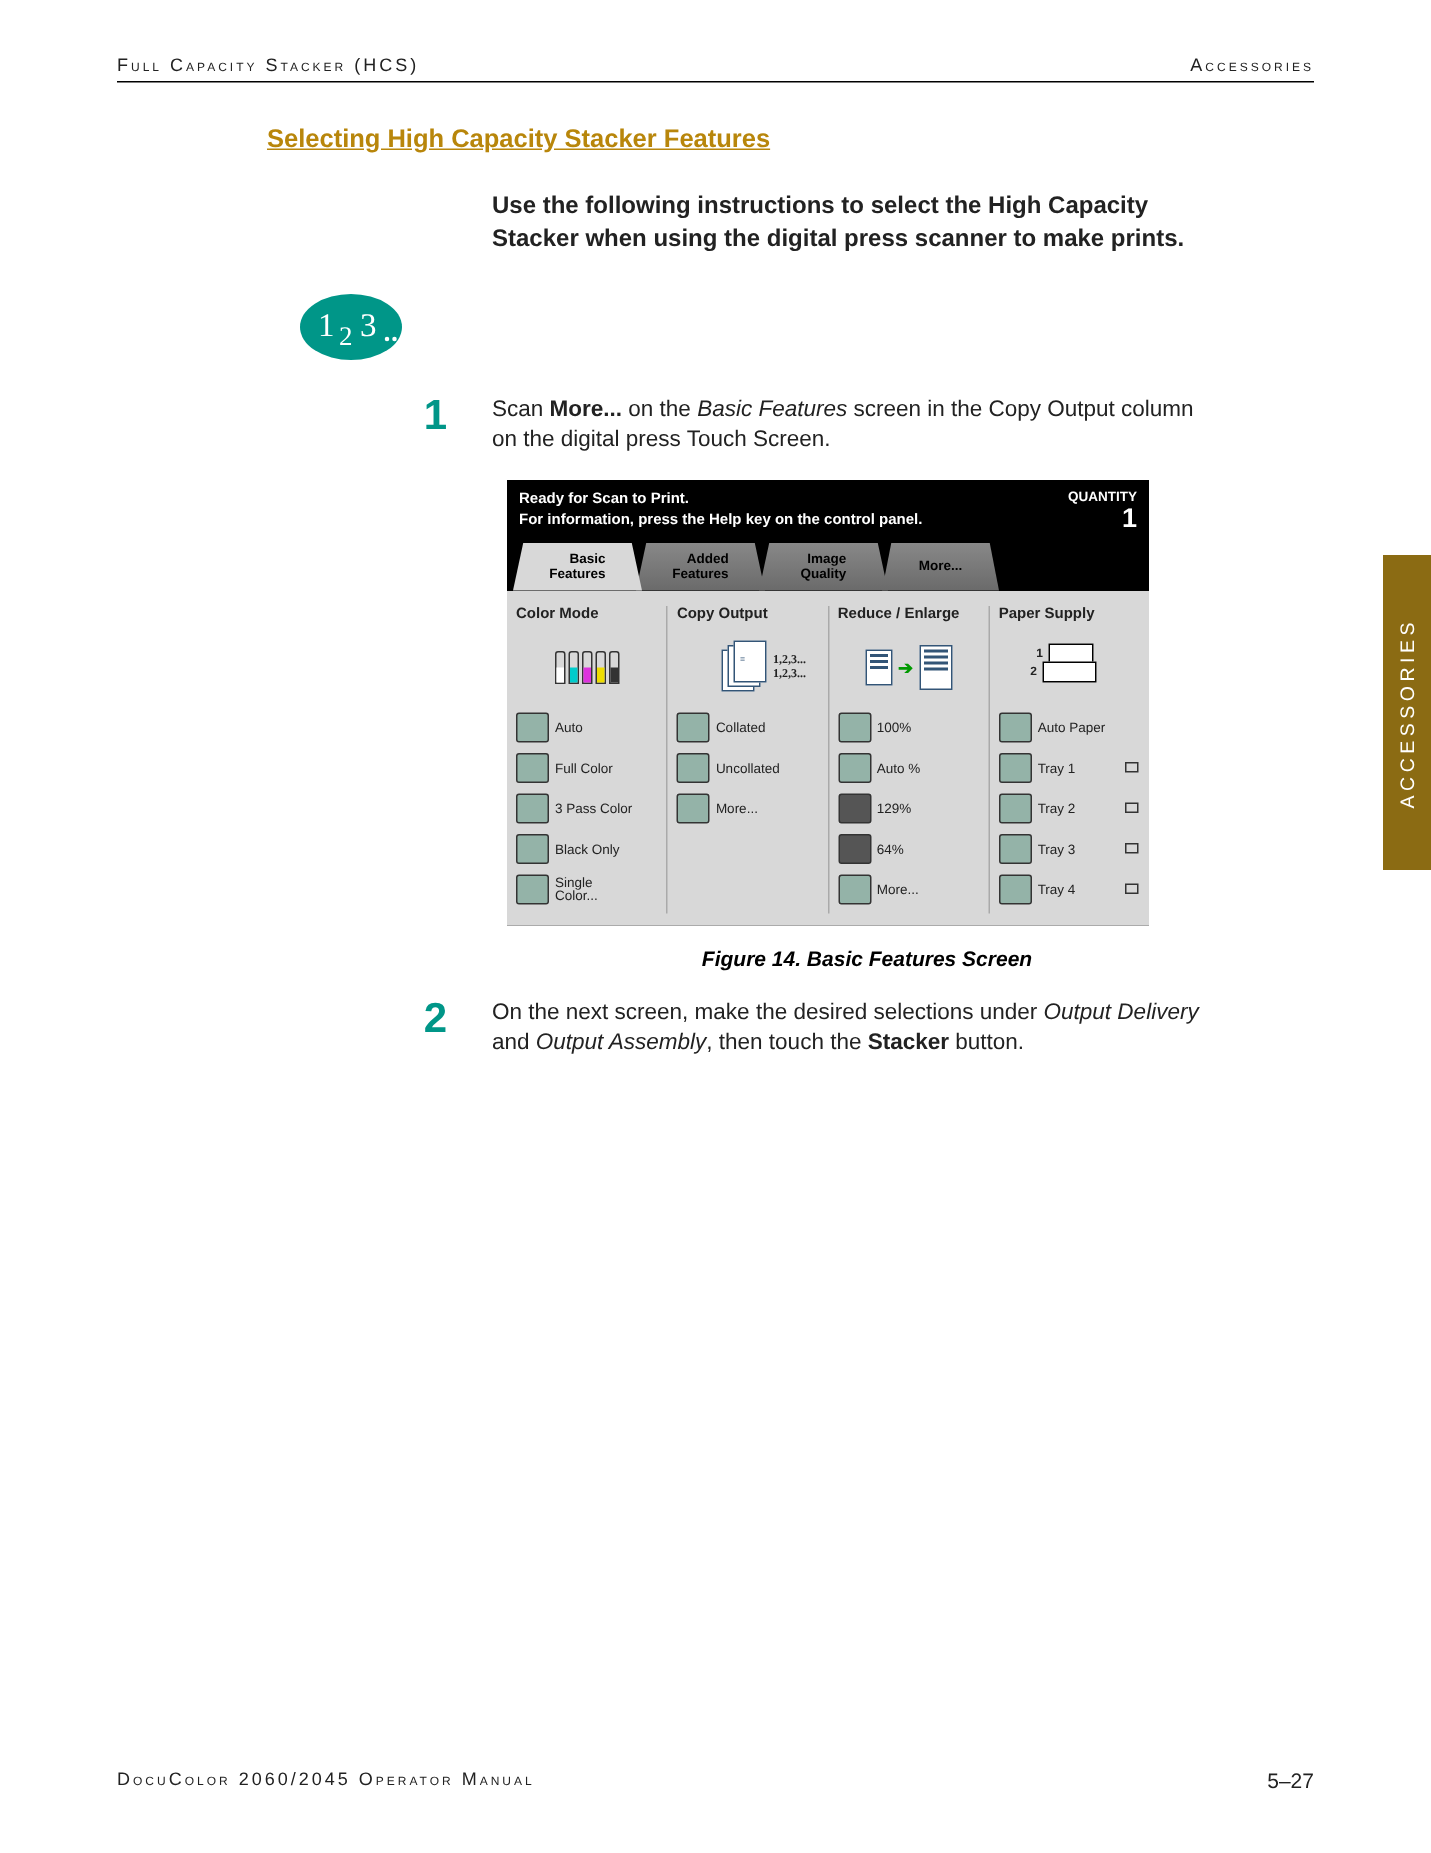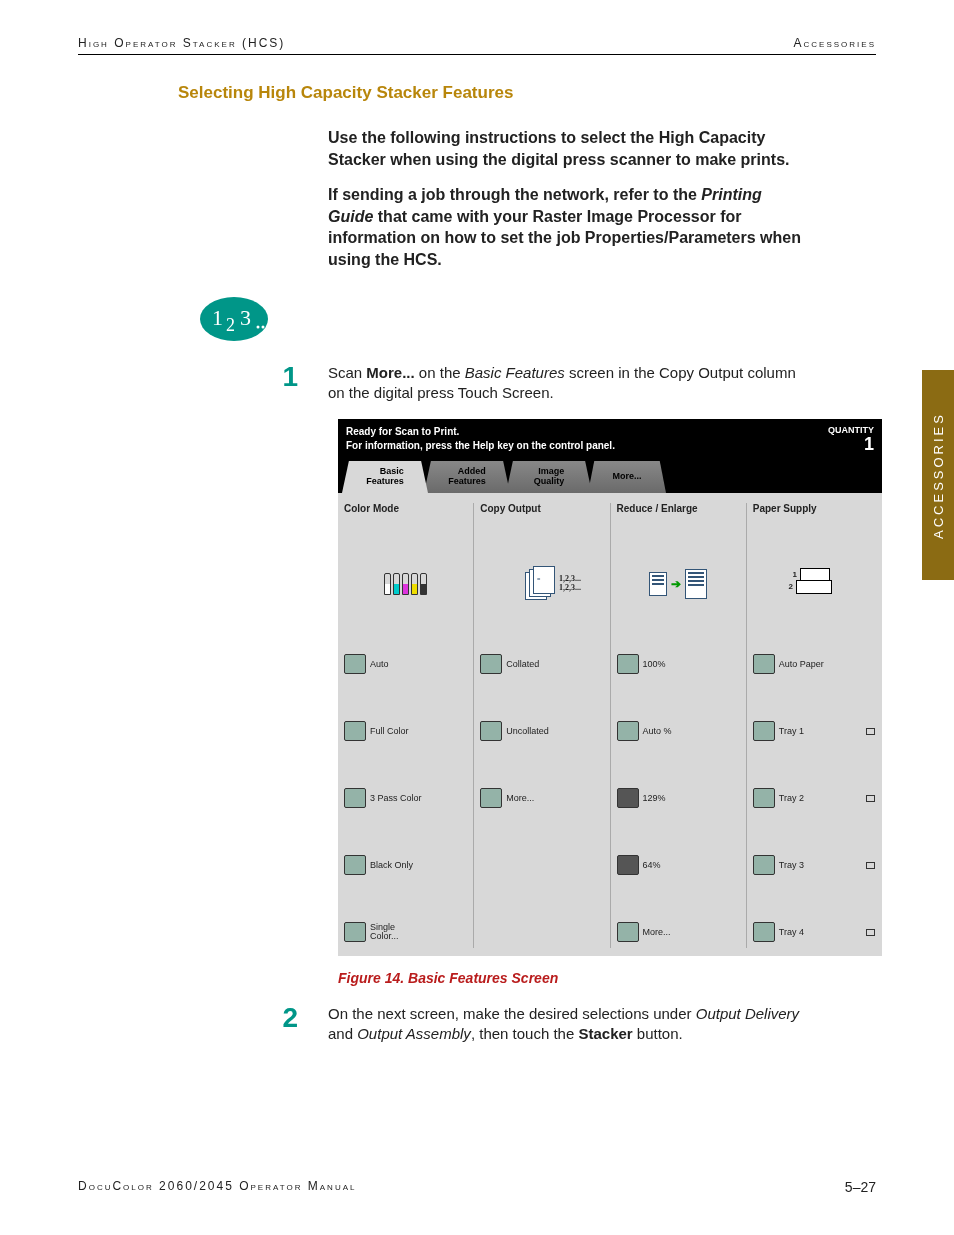--- a/index.html
+++ b/index.html
@@ -26,20 +26,21 @@
     border-bottom: 1px solid #000;
     margin-bottom: 28px;
   }
   .section-title {
     color: #b8860b;
     font-family: Arial, sans-serif;
     font-weight: bold;
     font-size: 17px;
     margin-left: 100px;
     margin-bottom: 24px;
+    text-decoration: underline;
   }
   .body-text {
     margin-left: 250px;
     margin-right: 70px;
     font-size: 16px;
     line-height: 1.35;
     margin-bottom: 14px;
     font-family: "Helvetica Neue", Arial, sans-serif;
     font-weight: 700;
   }
@@ -72,24 +73,24 @@
     font-weight: 300;
   }
   .step-body i { font-style: italic; }
   .step-body b { font-weight: bold; }
   .figure-wrapper {
     margin-left: 260px;
     margin-top: 16px;
     margin-bottom: 14px;
   }
   .figure-caption {
-    text-align: left;
+    text-align: center;
     width: 480px;
     margin-left: 260px;
-    color: #b91c1c;
+    color: #000000;
     font-family: Arial, sans-serif;
     font-weight: bold;
     font-style: italic;
     font-size: 14px;
     margin-top: 10px;
     margin-bottom: 18px;
   }
   .side-tab {
     position: absolute;
     right: 0;
@@ -115,21 +116,21 @@
     right: 78px;
     display: flex;
     justify-content: space-between;
     font-size: 12px;
   }
   .footer-left { letter-spacing: 2px; font-variant: small-caps; }
   .footer-right { font-size: 14px; }
 
   
   .touch-screen {
-    width: 544px;
+    width: 428px;
     background: #000;
     font-family: Arial, sans-serif;
     font-size: 10px;
   }
   .ts-top {
     padding: 6px 8px 8px 8px;
     color: #fff;
     display: flex;
     justify-content: space-between;
     align-items: flex-start;
@@ -170,21 +171,20 @@
     background: #d8d8d8;
     padding: 10px 0 8px 0;
     display: flex;
   }
   .ts-col {
     flex: 1;
     padding: 0 6px;
     border-right: 1px solid #aaa;
     display: flex;
     flex-direction: column;
-    gap: 40px;
   }
   .ts-col:last-child { border-right: none; }
   .ts-col-title {
     font-size: 10px;
     font-weight: bold;
     margin-bottom: 6px;
     min-height: 12px;
   }
   .ts-icon-area {
     height: 46px;
@@ -242,30 +242,27 @@
   .ps-tray{position:absolute;border:1px solid #000;background:#fff;}
   .ps-t1{width:30px;height:14px;top:0;left:10px;}
   .ps-t2{width:36px;height:14px;top:12px;left:6px;}
   .ps-lbl{position:absolute;font-size:8px;font-weight:bold;}
 </style>
 </head>
 <body>
 
 <div class="page">
   <div class="header-row">
-    <span>High Operator Stacker (HCS)</span>
+    <span>Full Capacity Stacker (HCS)</span>
     <span>Accessories</span>
   </div>
 
   <div class="section-title">Selecting High Capacity Stacker Features</div>
 
   <p class="body-text">Use the following instructions to select the High Capacity Stacker when using the digital press scanner to make prints.</p>
-  <p class="body-text">
-    <span>If sending a job through the network, refer to the </span><i>Printing Guide</i><span> that came with your Raster Image Processor for information on how to set the job Properties/Parameters when using the HCS.</span>
-  </p>
 
   <div class="step-badge">
     <svg width="90" height="56" viewBox="0 0 90 56">
       <ellipse cx="36" cy="28" rx="34" ry="22" fill="#009688"></ellipse>
       <text x="14" y="34" font-family="Georgia,serif" font-size="22" fill="#fff">1</text>
       <text x="28" y="40" font-family="Georgia,serif" font-size="18" fill="#fff">2</text>
       <text x="42" y="34" font-family="Georgia,serif" font-size="22" fill="#fff">3</text>
       <circle cx="60" cy="36" r="1.5" fill="#fff"></circle>
         <circle cx="65" cy="36" r="1.5" fill="#fff"></circle>
         <circle cx="70" cy="36" r="1.5" fill="#fff"></circle>

